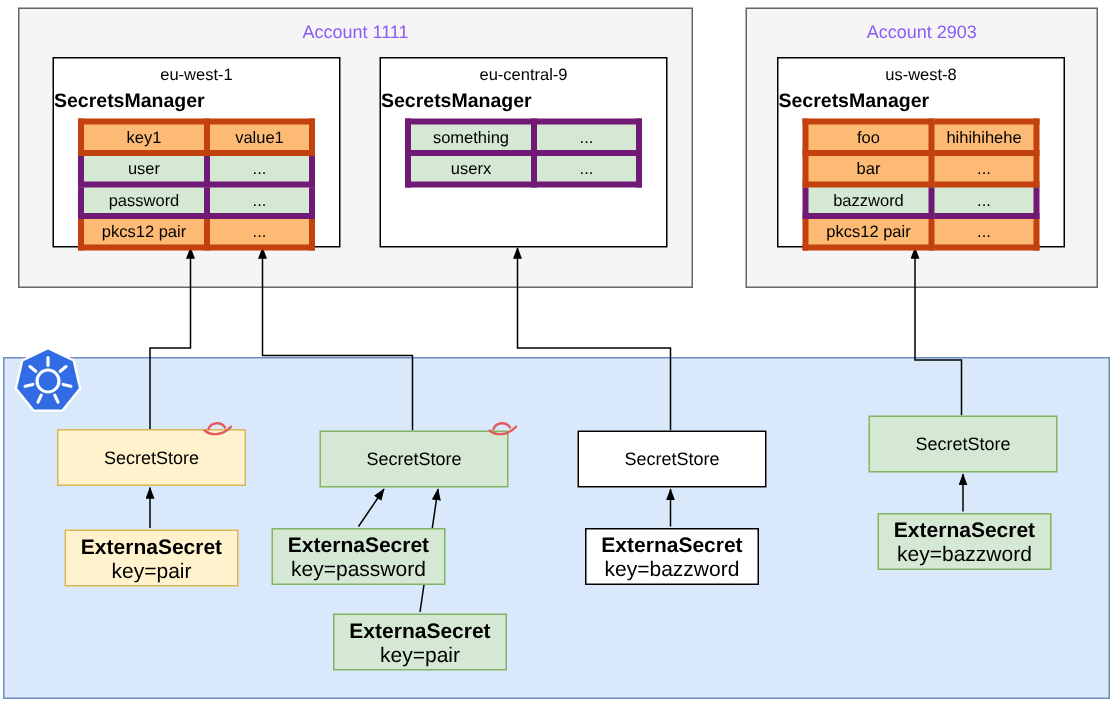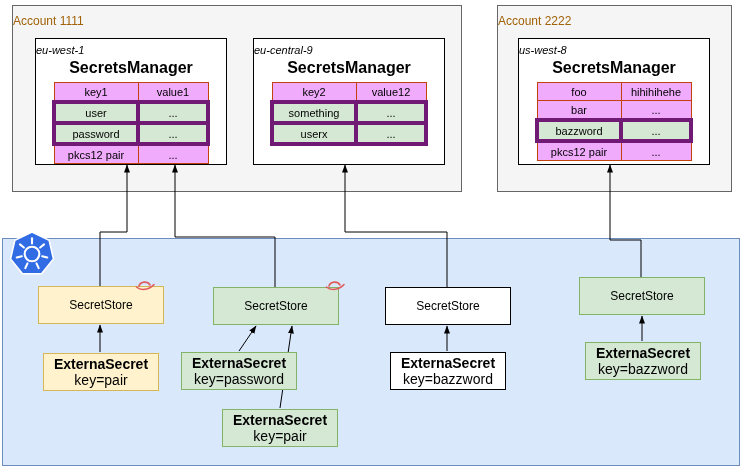--- a/index.html
+++ b/index.html
@@ -1,31 +1,31 @@
 <!DOCTYPE html>
 <html><head>
 <meta charset="utf-8">
 <style>
   html,body{margin:0;padding:0;background:#fff;}
   #stage{position:relative;width:742px;height:467px;background:#ffffff;
          font-family:"Liberation Sans", sans-serif;overflow:hidden;}
 
   .account{position:absolute;background:#f5f5f5;border:1px solid #666666;z-index:1;}
-  .account-title{position:absolute;top:8px;left:0;width:100%;
-                 font-size:12px;color:#a16207;}
+  .account-title{position:absolute;top:8px;left:0;width:100%;text-align:center;
+                 font-size:12px;color:#8b5cf6;}
 
   .region{position:absolute;width:190px;height:125px;background:#ffffff;
           border:1px solid #000000;z-index:2;}
-  .region-name{margin-top:5px;font-size:11px;font-style:italic;}
-  .region-service{margin-top:3px;text-align:center;font-size:16px;font-weight:bold;}
+  .region-name{margin-top:5px;text-align:center;font-size:11px;}
+  .region-service{margin-top:3px;text-align:left;font-size:13px;font-weight:bold;}
   table.kv{border-collapse:collapse;margin:5px auto 0;font-size:11px;}
   table.kv td{height:17px;text-align:center;vertical-align:middle;padding:0 4px;}
   table.kv td.c1{width:72px;}
   table.kv td.c2{width:58px;}
-  .row-yellow td{background:#f0abfc;border:1px solid #c2410c;margin-left:28px;}
+  .row-yellow td{background:#fdba74;border:4px solid #c2410c;margin-left:28px;}
   .row-green td{background:#d5e8d4;border:4px solid #701a75;}
 
   #cluster{position:absolute;left:2px;top:238px;width:736px;height:226px;
            background:#dae8fc;border:1px solid #6c8ebf;z-index:0;}
 
   #arrows{position:absolute;left:0;top:0;z-index:2;pointer-events:none;}
 
   .node{position:absolute;z-index:3;display:flex;flex-direction:column;
         align-items:center;justify-content:center;font-size:12px;text-align:center;}
   .store{width:124px;height:36px;}
@@ -91,38 +91,34 @@
       </tr>
     </tbody>
       </table>
   </div>
 
   <div class="region" style="left:253px;top:38px;">
     <div class="region-name">eu-central-9</div>
     <div class="region-service">SecretsManager</div>
     <table class="kv">
       <tbody>
-          <tr class="row-yellow">
-        <td class="c1">key2</td>
-        <td class="c2">value12</td>
-      </tr>
       <tr class="row-green">
         <td class="c1">something</td>
         <td class="c2">...</td>
       </tr>
       <tr class="row-green">
         <td class="c1">userx</td>
         <td class="c2">...</td>
       </tr>
     </tbody>
       </table>
   </div>
 
   <div class="account" style="left:497px;top:5px;width:233px;height:185px;">
-    <div class="account-title">Account 2222</div>
+    <div class="account-title">Account 2903</div>
   </div>
 
   <div class="region" style="left:518px;top:38px;">
     <div class="region-name">us-west-8</div>
     <div class="region-service">SecretsManager</div>
     <table class="kv">
       <tbody>
           <tr class="row-yellow">
         <td class="c1">foo</td>
         <td class="c2">hihihihehe</td>

